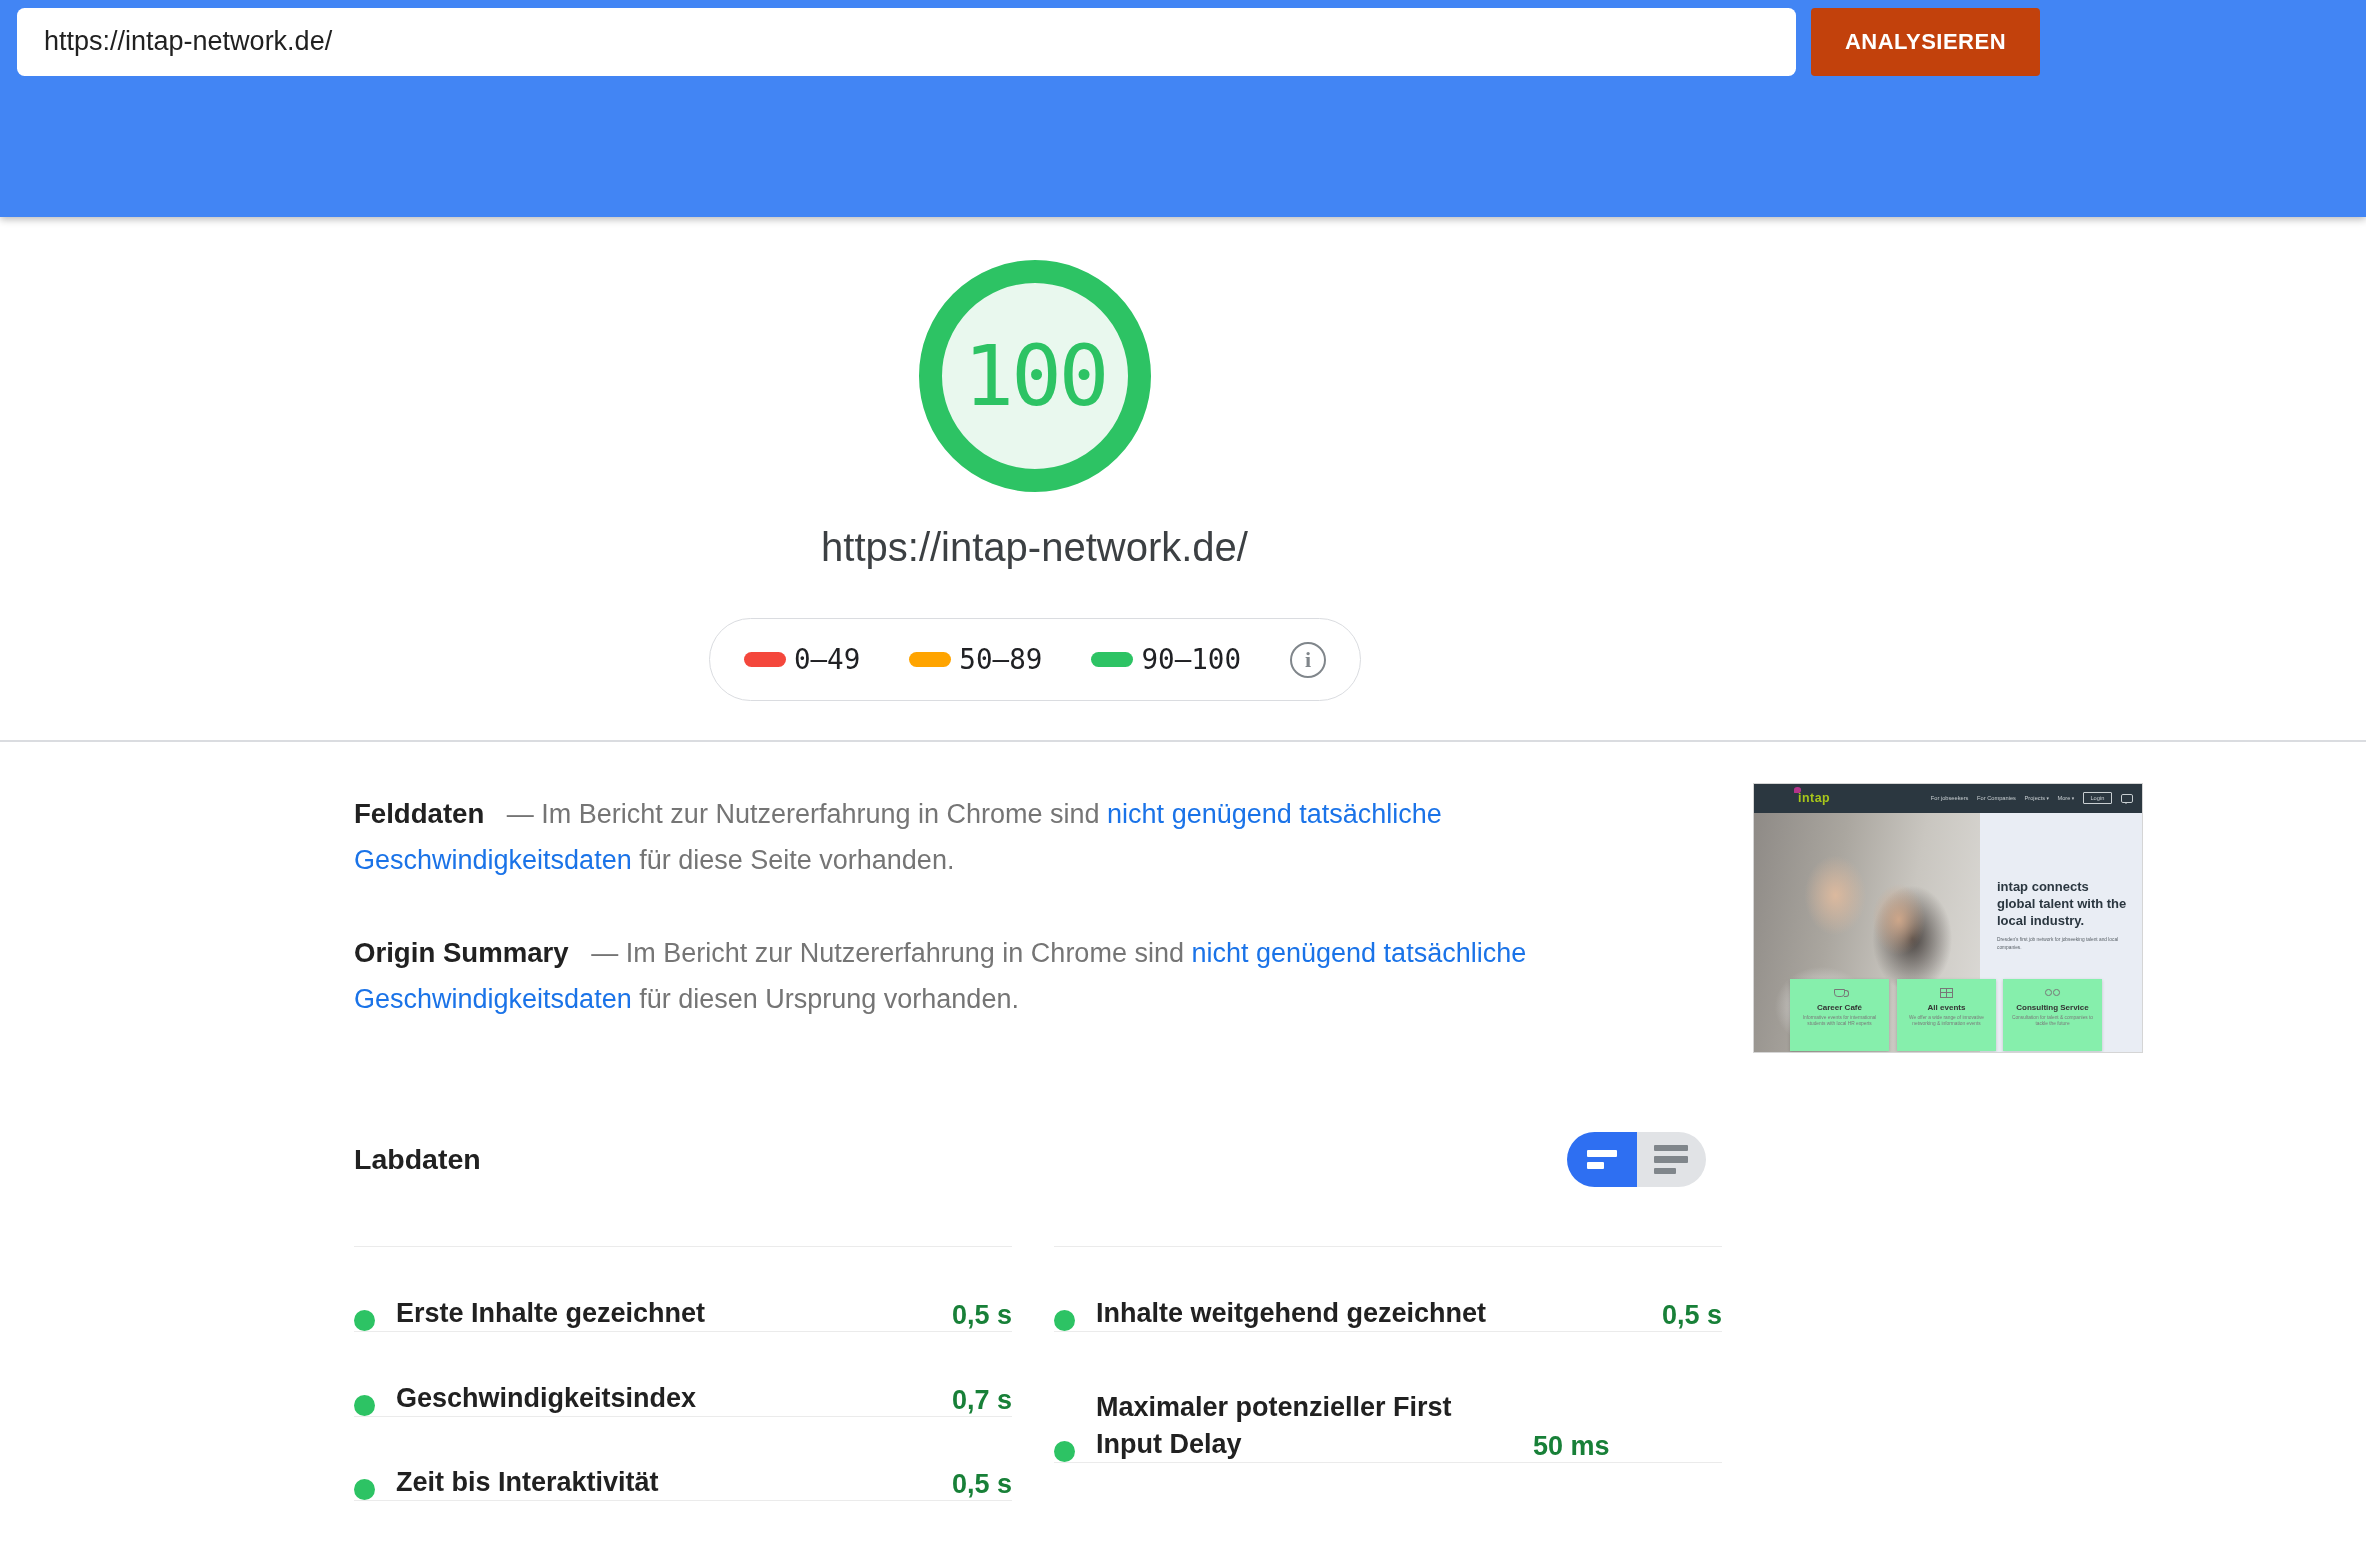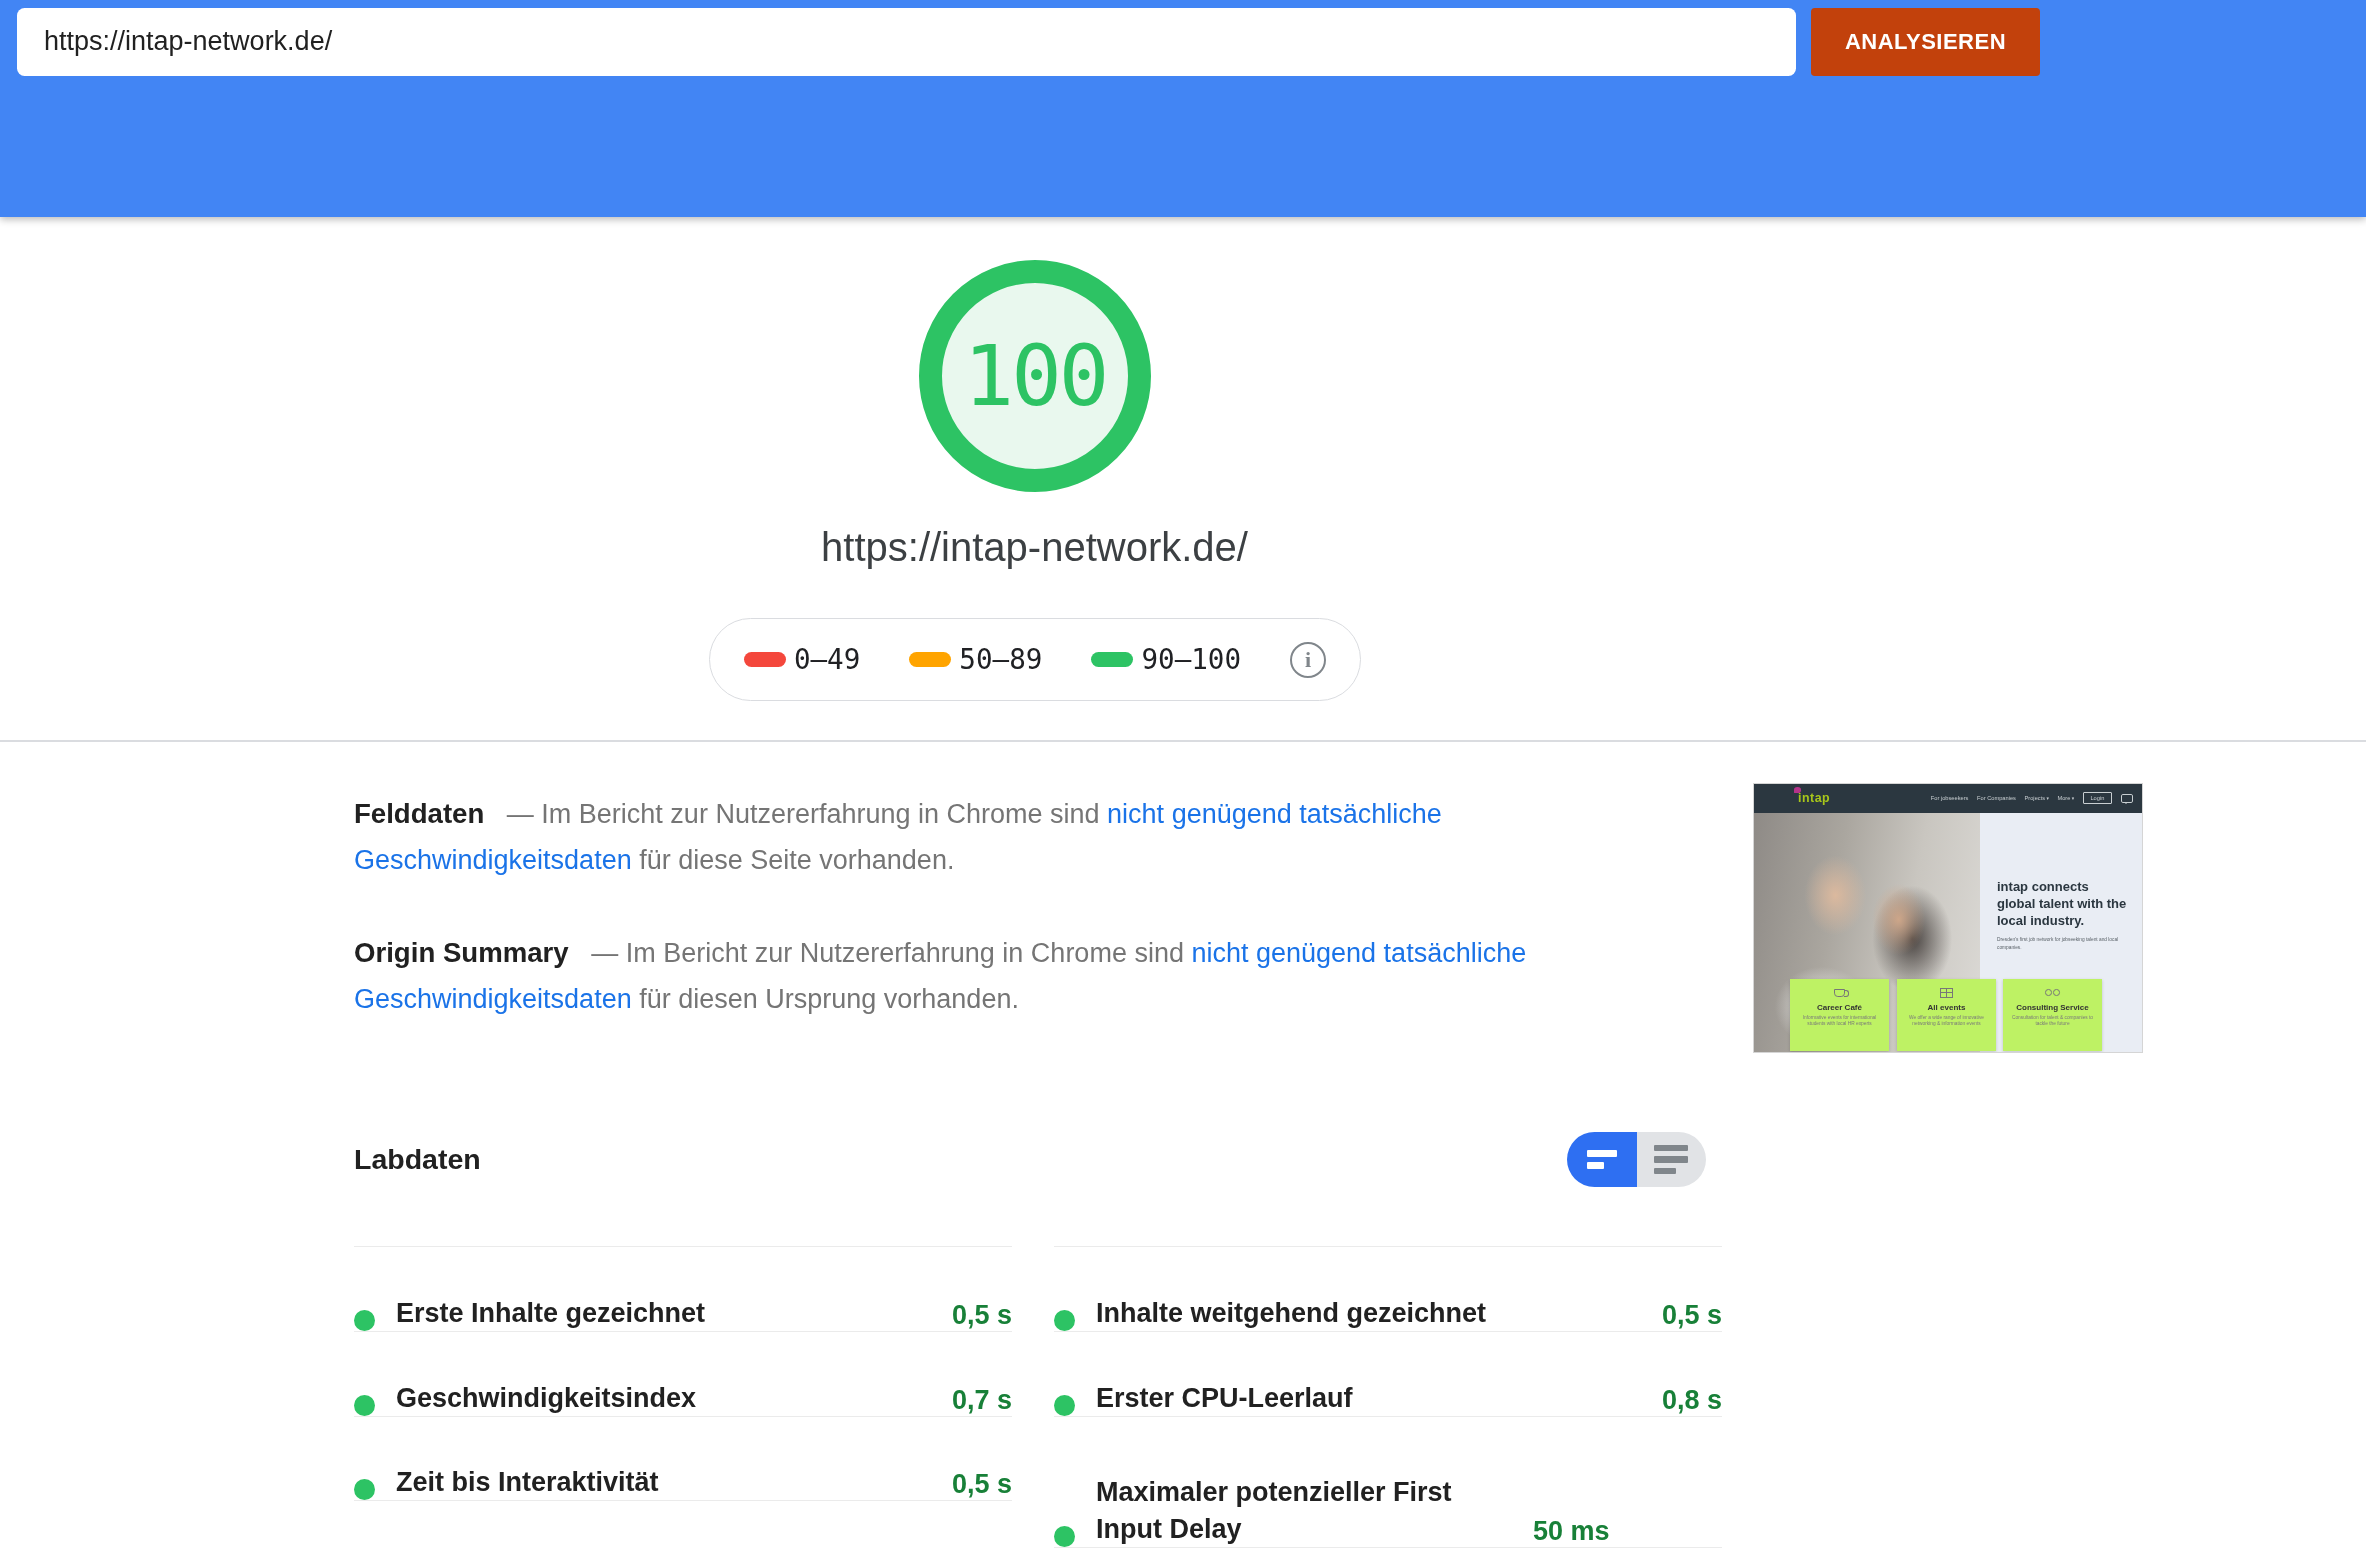--- a/index.html
+++ b/index.html
@@ -106,21 +106,21 @@
       radial-gradient(ellipse 44px 57px at 36% 34%, rgba(222,186,158,.95) 0%, rgba(222,186,158,0) 70%),
       radial-gradient(ellipse 38px 51px at 64% 44%, rgba(209,168,138,.95) 0%, rgba(209,168,138,0) 70%),
       radial-gradient(ellipse 57px 76px at 70% 52%, rgba(48,42,40,.85) 0%, rgba(48,42,40,0) 70%),
       radial-gradient(ellipse 67px 57px at 30% 80%, rgba(245,245,245,.9) 0%, rgba(245,245,245,0) 70%),
       linear-gradient(100deg, #8e8a86 0%, #aaa69f 35%, #c9c6c0 65%, #dcdad6 100%);
   }
   .thumb-hero-text { position:absolute; left:243px; top:95px; width:133px; }
   .thumb-hero-title { font-size:13px; font-weight:bold; color:#2B3740; line-height:1.3; }
   .thumb-hero-sub { font-size:4.8px; color:#5a6268; margin-top:6.7px; line-height:1.5; }
   .thumb-card {
-    position:absolute; top:195px; width:99px; height:72px; background:#bef264;
+    position:absolute; top:195px; width:99px; height:72px; background:#86efac;
     box-shadow:0 1px 2.9px rgba(0,0,0,.18); text-align:center; padding:6.7px 5.7px;
   }
   .thumb-card.c1 { left:36px; } .thumb-card.c2 { left:143px; } .thumb-card.c3 { left:249px; }
   .thumb-card-icon { height:14.3px; display:flex; align-items:center; justify-content:center; margin-bottom:2.9px; }
   .icon-cup { width:11.4px; height:7.6px; border:1.4px solid #777; border-radius:0 0 3.8px 3.8px; position:relative; }
   .icon-cup::after { content:""; position:absolute; right:-4.8px; top:0; width:3.8px; height:4.8px; border:1.4px solid #777; border-left:none; border-radius:0 2.9px 2.9px 0; }
   .icon-grid { width:12.4px; height:10.5px; border:1.4px solid #777;
     background:linear-gradient(#777,#777) 50% 0/1.4px 100% no-repeat, linear-gradient(#777,#777) 0 50%/100% 1.4px no-repeat; }
   .icon-hands { display:flex; gap:1.9px; }
   .icon-hands span { width:6.7px; height:6.7px; border:1.4px solid #777; border-radius:50%; }
@@ -288,24 +288,19 @@
     <span class="metric-value">0,5 s</span>
   </div>
 </div>
 
 <div class="metrics-col right">
   <div class="metric">
     <span class="metric-dot"></span>
     <span class="metric-label">Inhalte weitgehend gezeichnet</span>
     <span class="metric-value">0,5 s</span>
   </div>
-  <div class="metric">
-    <span class="metric-dot"></span>
-    <span class="metric-label">Erster CPU-Leerlauf</span>
-    <span class="metric-value">0,8 s</span>
-  </div>
   <div class="metric tall">
     <span class="metric-dot"></span>
     <span class="metric-label">Maximaler potenzieller First Input Delay</span>
     <span class="metric-value">50 ms</span>
   </div>
 </div>
 
 
 </body></html>

